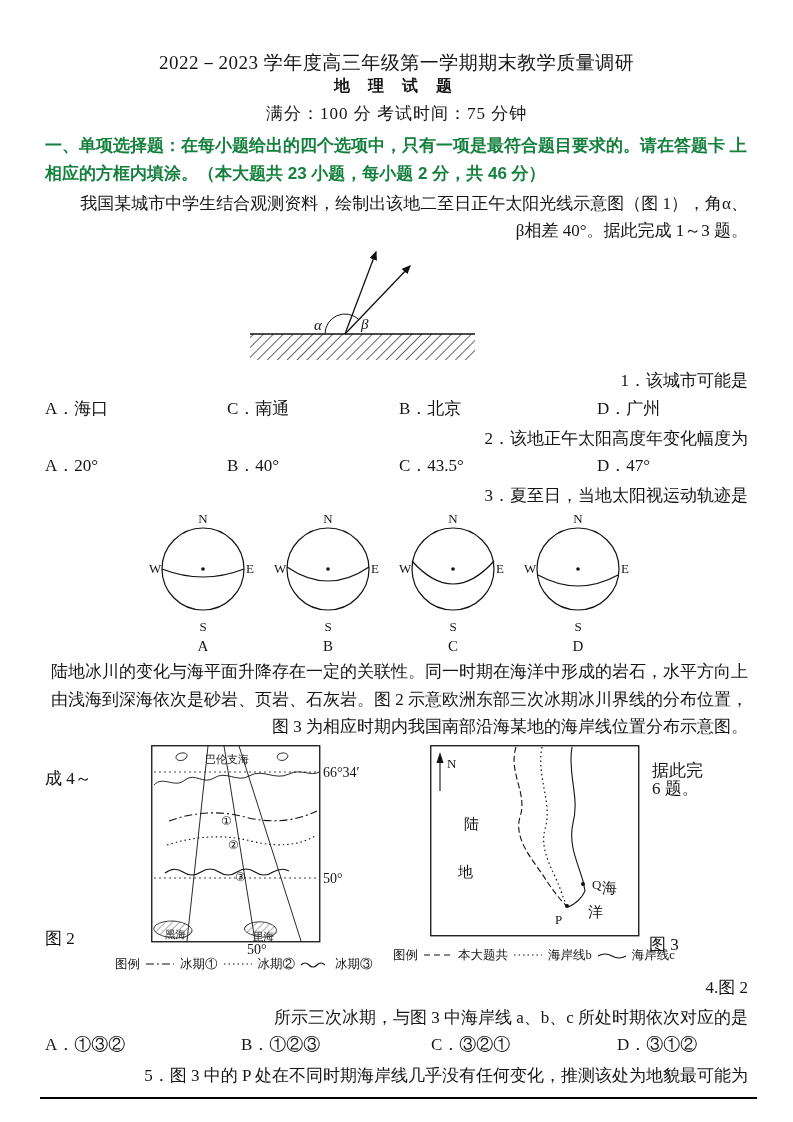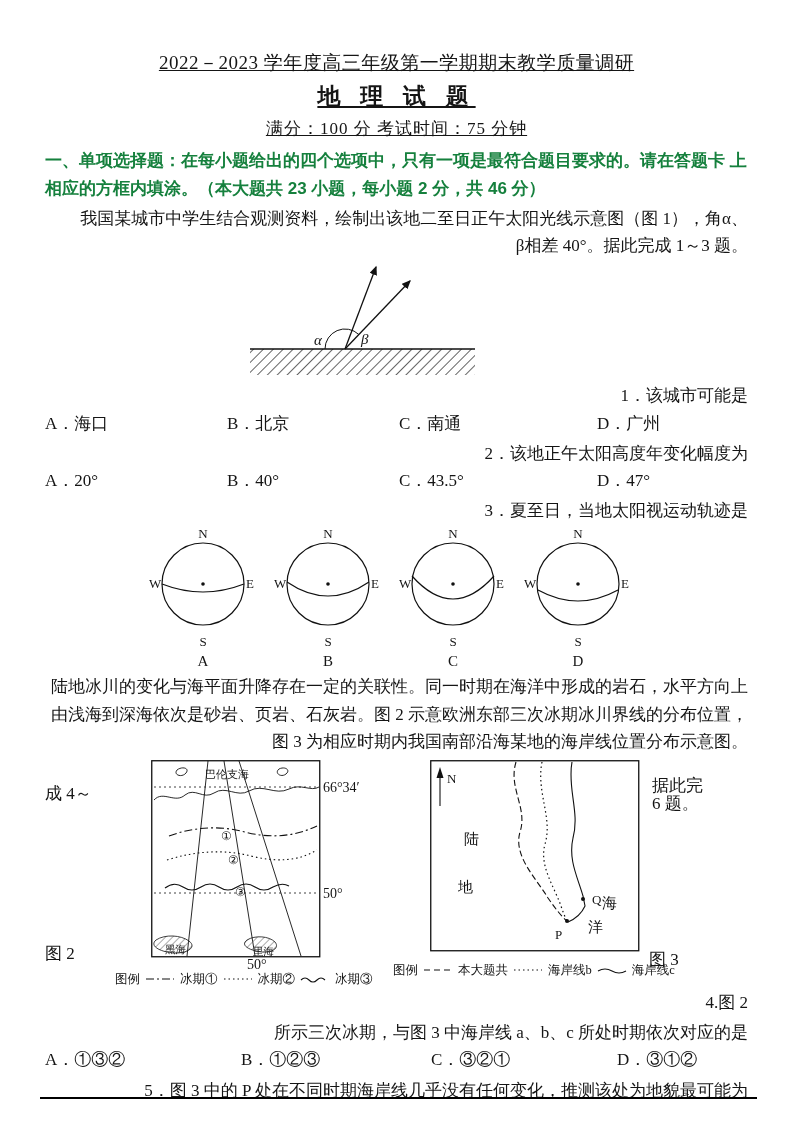--- a/index.html
+++ b/index.html
@@ -3,23 +3,23 @@
 <meta charset="utf-8">
 <style>
   * { margin:0; padding:0; box-sizing:border-box; }
   html,body { background:#ffffff; }
   .page {
     width:793px; height:1122px; margin:0 auto; position:relative;
     background:#fff; color:#151515; overflow:hidden;
     font-family:"Liberation Serif","DejaVu Serif",serif;
     padding:50px 45px 0 45px;
   }
-  .center { text-align:center;text-decoration:underline; }
+  .center { text-align:center; }
   .title-line { font-size:19px; letter-spacing:0.5px; }
-  .subject-line { font-size:23px; font-weight:bold; letter-spacing:7px; margin-top:5px; }
+  .subject-line { font-size:16px; font-weight:bold; letter-spacing:7px; }
   .meta-line { font-size:17px; margin-top:5px; letter-spacing:1px; }
   .heading {
     font-family:"Liberation Sans","DejaVu Sans",sans-serif;
     font-weight:bold; font-size:17px; line-height:1.62; margin-top:7px; color:#15803d;
   }
   .para { font-size:17px; line-height:1.6; margin-top:3px;text-align:right; }
   .indent { text-indent:2em; }
   .fig1-wrap { margin:2px 0 0 197px; height:118px; }
   .opts { display:grid; grid-template-columns:182px 172px 198px 1fr; font-size:17px; line-height:1.6; }
   .opts4 { grid-template-columns:196px 190px 186px 1fr; }
@@ -72,22 +72,22 @@
       <line x1="103" y1="88" x2="168" y2="20" stroke="#111" stroke-width="1.3" marker-end="url(#rayArrow)"></line>
       <path d="M 83 88 A 20 20 0 0 1 116.8 73.5" fill="none" stroke="#111" stroke-width="1"></path>
       <text x="72" y="84" font-size="15" font-style="italic">α</text>
       <text x="119" y="83" font-size="15" font-style="italic">β</text>
     </svg>
   </div>
 
   <p class="para">1．该城市可能是</p>
   <div class="opts">
     <span>A．海口</span>
+    <span>C．南通</span>
     <span>B．北京</span>
-    <span>C．南通</span>
     <span>D．广州</span>
   </div>
 
   <p class="para">2．该地正午太阳高度年变化幅度为</p>
   <div class="opts">
     <span>A．20°</span>
     <span>B．40°</span>
     <span>C．43.5°</span>
     <span>D．47°</span>
   </div>

